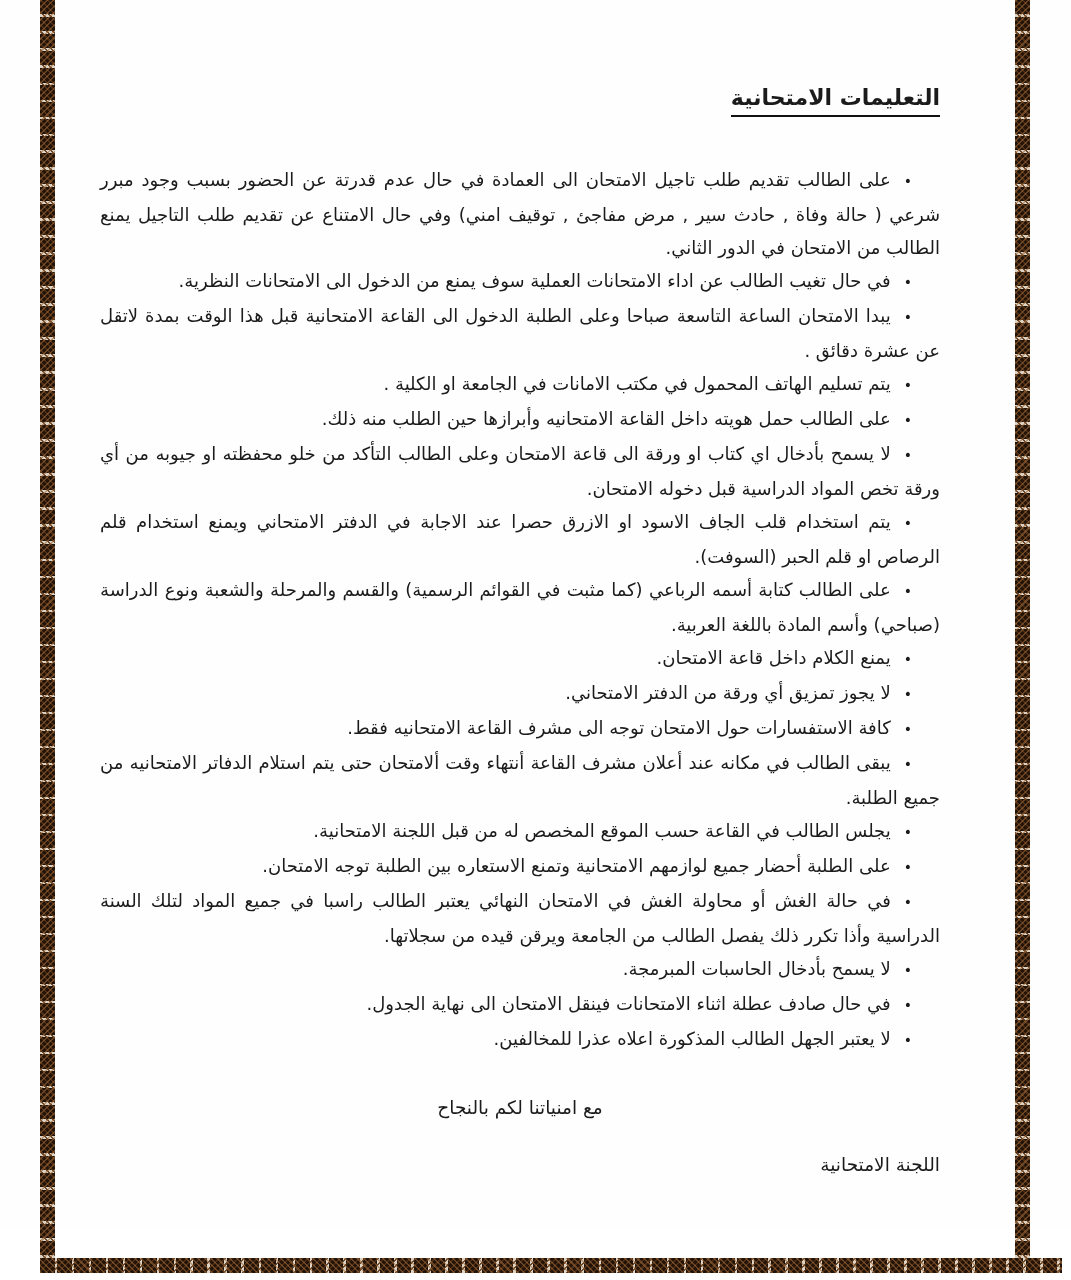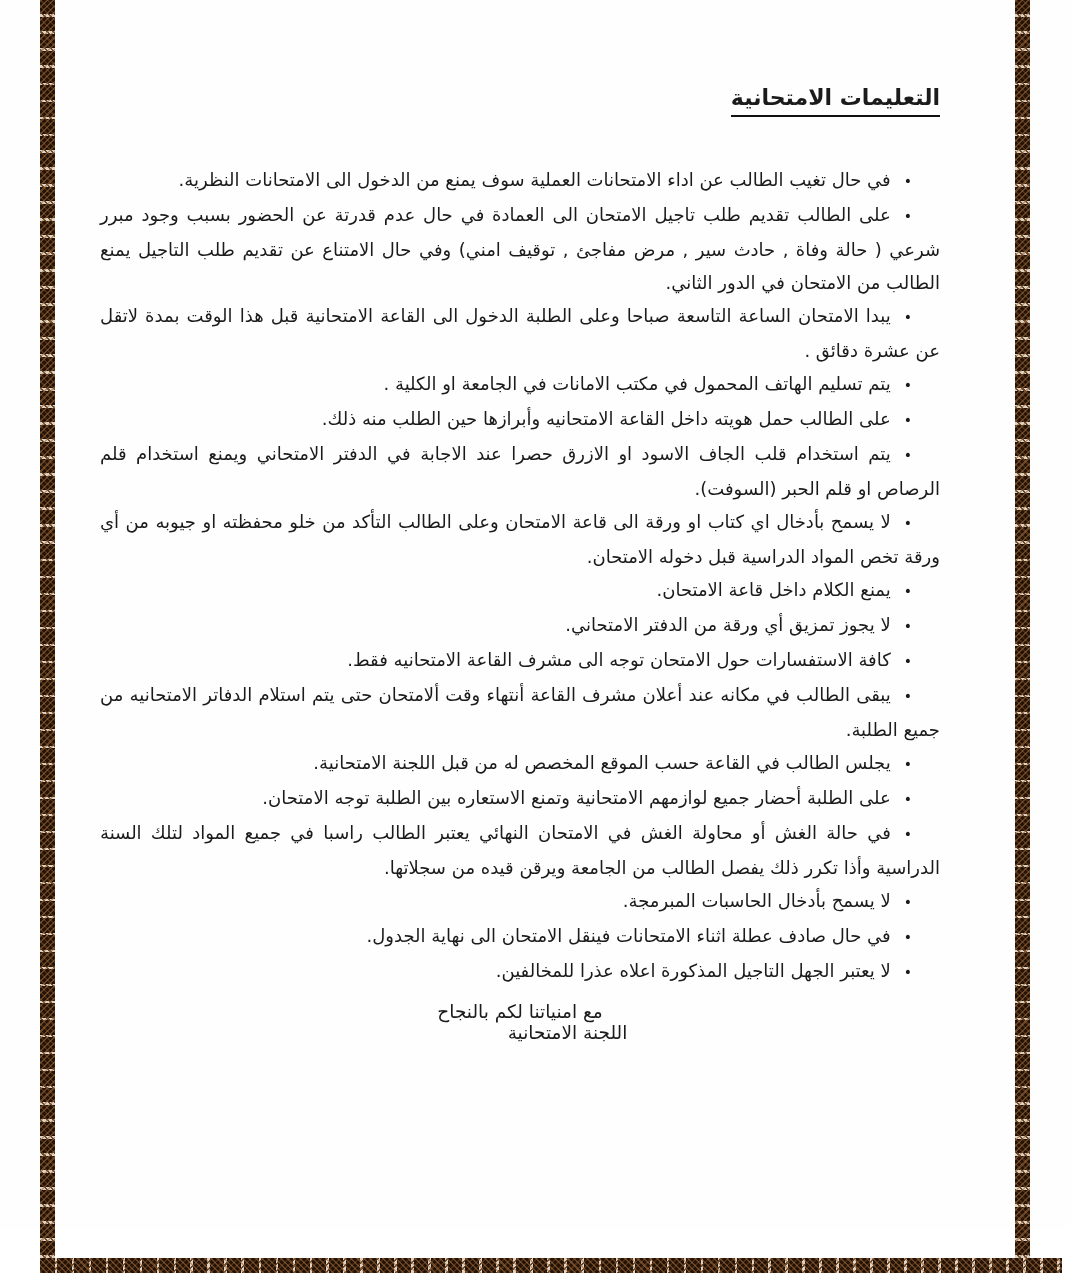--- a/index.html
+++ b/index.html
@@ -56,61 +56,63 @@
     line-height:33px;
     margin:0;
   }
   .blt{
     font-size:14px;
     padding-left:13px; 
   }
   .closing{
     text-align:center;
     font-size:18.5px;
-    margin-top:12px;
+    margin-top:40px;
   }
   .signature{
-    text-align:center;
+    text-align:right;
     padding-left:95px;
     font-size:18.5px;
+    margin-top:36px;
   }
 </style>
 </head>
 <body>
 
 <div class="page">
 
   <div class="strip v left"></div>
   <div class="strip v right"></div>
   <div class="strip h"></div>
 
   <div class="content">
 
     <div class="title-row">
       <span class="title">التعليمات الامتحانية</span>
     </div>
 
     <div class="list">
+      <div class="item"><span class="blt">•</span><span>على الطالب تقديم طلب تاجيل الامتحان الى العمادة في حال عدم قدرتة عن الحضور بسبب وجود مبرر شرعي ( حالة وفاة , حادث سير , مرض مفاجئ , توقيف امني) وفي حال الامتناع عن تقديم طلب التاجيل يمنع الطالب من الامتحان في الدور الثاني.</span></div>
       <div class="item"><span class="blt">•</span><span>في حال تغيب الطالب عن اداء الامتحانات العملية سوف يمنع من الدخول الى الامتحانات النظرية.</span></div>
-      <div class="item"><span class="blt">•</span><span>على الطالب تقديم طلب تاجيل الامتحان الى العمادة في حال عدم قدرتة عن الحضور بسبب وجود مبرر شرعي ( حالة وفاة , حادث سير , مرض مفاجئ , توقيف امني) وفي حال الامتناع عن تقديم طلب التاجيل يمنع الطالب من الامتحان في الدور الثاني.</span></div>
       <div class="item"><span class="blt">•</span><span>يبدا الامتحان الساعة التاسعة صباحا وعلى الطلبة الدخول الى القاعة الامتحانية قبل هذا الوقت بمدة لاتقل عن عشرة دقائق .</span></div>
       <div class="item"><span class="blt">•</span><span>يتم تسليم الهاتف المحمول في مكتب الامانات في الجامعة او الكلية .</span></div>
       <div class="item"><span class="blt">•</span><span>على الطالب حمل هويته داخل القاعة الامتحانيه وأبرازها حين الطلب منه ذلك.</span></div>
+      <div class="item"><span class="blt">•</span><span>لا يسمح بأدخال اي كتاب او ورقة الى قاعة الامتحان وعلى الطالب التأكد من خلو محفظته او جيوبه من أي ورقة تخص المواد الدراسية قبل دخوله الامتحان.</span></div>
       <div class="item"><span class="blt">•</span><span>يتم استخدام قلب الجاف الاسود او الازرق حصرا عند الاجابة في الدفتر الامتحاني ويمنع استخدام قلم الرصاص او قلم الحبر (السوفت).</span></div>
-      <div class="item"><span class="blt">•</span><span>لا يسمح بأدخال اي كتاب او ورقة الى قاعة الامتحان وعلى الطالب التأكد من خلو محفظته او جيوبه من أي ورقة تخص المواد الدراسية قبل دخوله الامتحان.</span></div>
+      <div class="item"><span class="blt">•</span><span>على الطالب كتابة أسمه الرباعي (كما مثبت في القوائم الرسمية) والقسم والمرحلة والشعبة ونوع الدراسة (صباحي) وأسم المادة باللغة العربية.</span></div>
       <div class="item"><span class="blt">•</span><span>يمنع الكلام داخل قاعة الامتحان.</span></div>
       <div class="item"><span class="blt">•</span><span>لا يجوز تمزيق أي ورقة من الدفتر الامتحاني.</span></div>
       <div class="item"><span class="blt">•</span><span>كافة الاستفسارات حول الامتحان توجه الى مشرف القاعة الامتحانيه فقط.</span></div>
       <div class="item"><span class="blt">•</span><span>يبقى الطالب في مكانه عند أعلان مشرف القاعة أنتهاء وقت ألامتحان حتى يتم استلام الدفاتر الامتحانيه من جميع الطلبة.</span></div>
       <div class="item"><span class="blt">•</span><span>يجلس الطالب في القاعة حسب الموقع المخصص له من قبل اللجنة الامتحانية.</span></div>
       <div class="item"><span class="blt">•</span><span>على الطلبة أحضار جميع لوازمهم الامتحانية وتمنع الاستعاره بين الطلبة توجه الامتحان.</span></div>
       <div class="item"><span class="blt">•</span><span>في حالة الغش أو محاولة الغش في الامتحان النهائي يعتبر الطالب راسبا في جميع المواد لتلك السنة الدراسية وأذا تكرر ذلك يفصل الطالب من الجامعة ويرقن قيده من سجلاتها.</span></div>
       <div class="item"><span class="blt">•</span><span>لا يسمح بأدخال الحاسبات المبرمجة.</span></div>
       <div class="item"><span class="blt">•</span><span>في حال صادف عطلة اثناء الامتحانات فينقل الامتحان الى نهاية الجدول.</span></div>
-      <div class="item"><span class="blt">•</span><span>لا يعتبر الجهل التاجيل المذكورة اعلاه عذرا للمخالفين.</span></div>
+      <div class="item"><span class="blt">•</span><span>لا يعتبر الجهل الطالب المذكورة اعلاه عذرا للمخالفين.</span></div>
     </div>
 
     <div class="closing">مع امنياتنا لكم بالنجاح</div>
 
     <div class="signature">اللجنة الامتحانية</div>
 
   </div>
 </div>
 
 </body></html>

